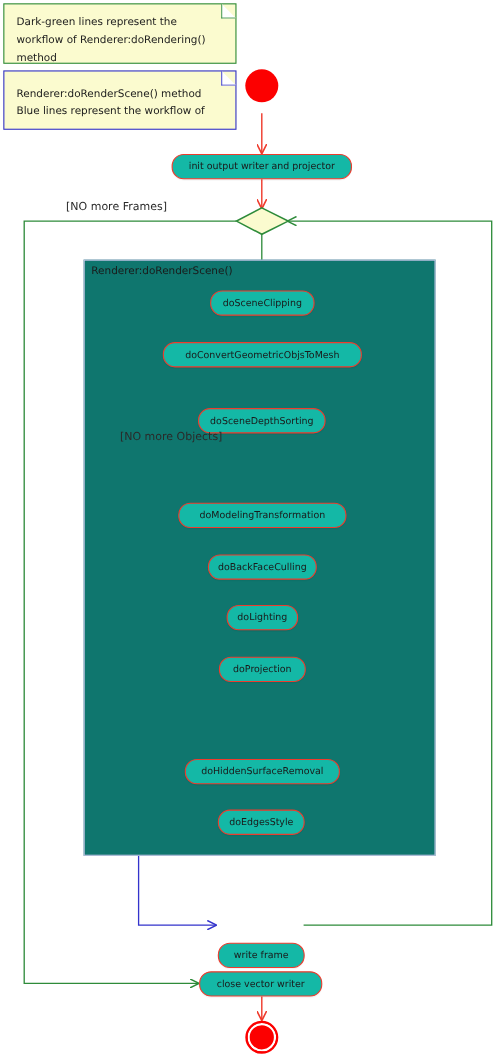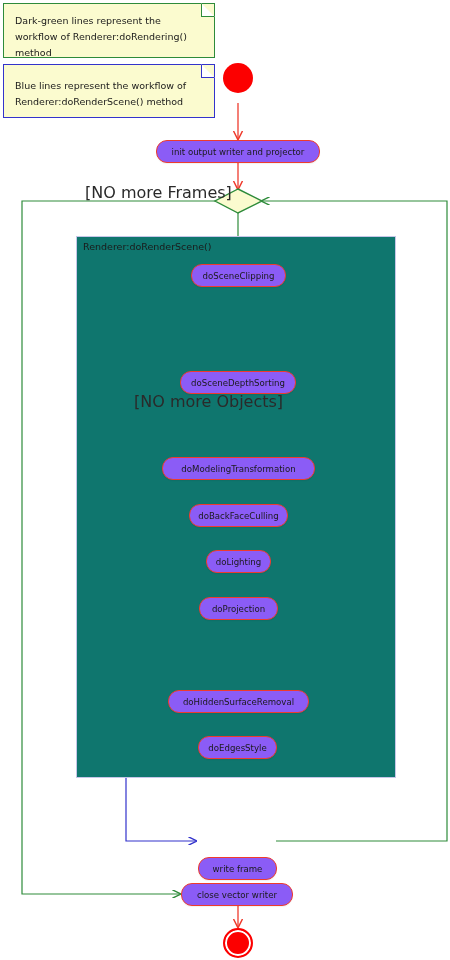--- a/index.html
+++ b/index.html
@@ -28,40 +28,40 @@
     border-left:1.3px solid #2e8b3a;border-bottom:1.3px solid #2e8b3a;
     clip-path:polygon(0 0,100% 100%,0 100%);
   }
   .note-blue .fold{
     border-left:1.3px solid #3333cc;border-bottom:1.3px solid #3333cc;
     clip-path:polygon(0 0,100% 100%,0 100%);
   }
 
   
   .activity{
-    position:absolute;background:#8b5cf6;border:1.4px solid #ef3b2d;
+    position:absolute;background:#14b8a6;border:1.4px solid #ef3b2d;
     border-radius:11px;box-sizing:border-box;
     display:flex;align-items:center;justify-content:center;
     font-size:8.6px;color:#1a1a1a;white-space:nowrap;height:23px;
     box-shadow:0 1px 1px rgba(0,0,0,.06);
   }
 
   
   .partition{
     position:absolute;background:#0f766e;border:1px solid #c6c6e8;
     box-sizing:border-box;
   }
   .partition-title{
     position:absolute;left:6px;top:4px;font-size:9.5px;color:#1a1a1a;
     white-space:nowrap;
   }
 
   
   .guard{
-    position:absolute;font-size:16px;color:#2a2a2a;white-space:nowrap;margin-left:25px;
+    position:absolute;font-size:10px;color:#2a2a2a;white-space:nowrap;
   }
 
   
   .start-node{
     position:absolute;width:30px;height:30px;border-radius:50%;
     background:#fc0000;
   }
   .end-node{
     position:absolute;width:30px;height:30px;border-radius:50%;
     background:#fc0000;border:2px solid #fc0000;box-sizing:border-box;
@@ -123,36 +123,37 @@
 
   <div class="note note-green" style="left:3px;top:3px;width:212px;height:55px;">
     <span class="fold"></span>
     <span class="note-line">Dark-green lines represent the</span>
     <span class="note-line">workflow of Renderer:doRendering()</span>
     <span class="note-line">method</span>
   </div>
 
   <div class="note note-blue" style="left:3px;top:64px;width:212px;height:54px;padding-top:13px;">
     <span class="fold"></span>
+    <span class="note-line">Renderer:doRenderScene() method</span>
     <span class="note-line">Blue lines represent the workflow of</span>
-    <span class="note-line">Renderer:doRenderScene() method</span>
   </div>
 
   <div class="start-node" style="left:223px;top:63px;"></div>
 
   <div class="activity" style="left:156px;top:140px;width:164px;">init output writer and projector</div>
 
   <div class="guard" style="left:60px;top:183px;">[NO more Frames]</div>
 
   <div class="partition" style="left:76px;top:236px;width:320px;height:542px;">
     <span class="partition-title">Renderer:doRenderScene()</span>
   </div>
 
   <div class="activity" style="left:191px;top:264px;width:95px;">doSceneClipping</div>
 
+  <div class="activity" style="left:148px;top:311px;width:181px;">doConvertGeometricObjsToMesh</div>
 
   <div class="activity" style="left:180px;top:371px;width:116px;">doSceneDepthSorting</div>
 
   <div class="guard" style="left:109px;top:392px;">[NO more Objects]</div>
 
   <div class="activity" style="left:162px;top:457px;width:153px;">doModelingTransformation</div>
 
   <div class="activity" style="left:189px;top:504px;width:99px;">doBackFaceCulling</div>
 
   <div class="activity" style="left:206px;top:550px;width:65px;">doLighting</div>

